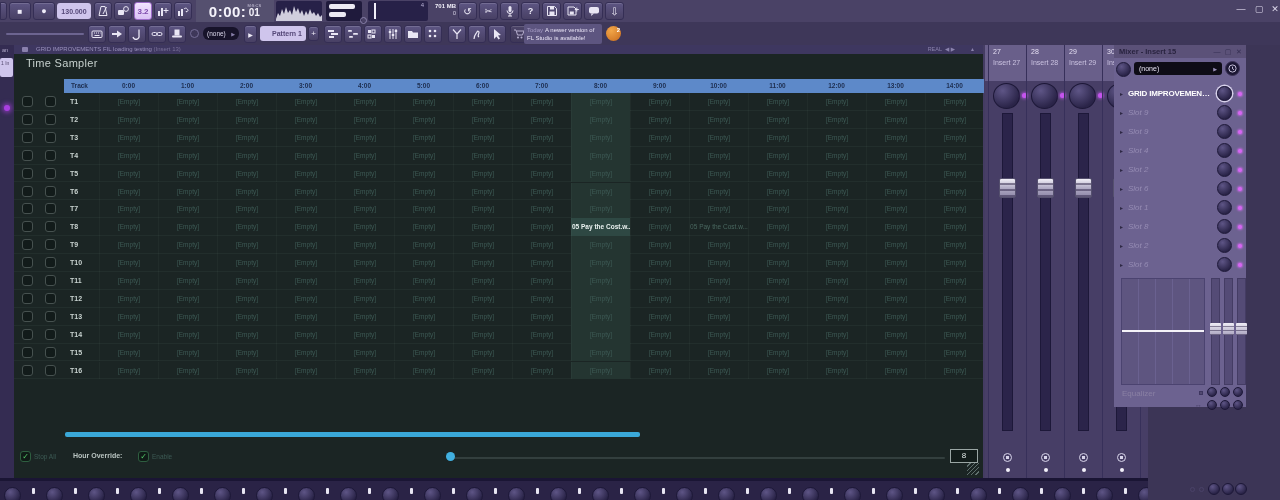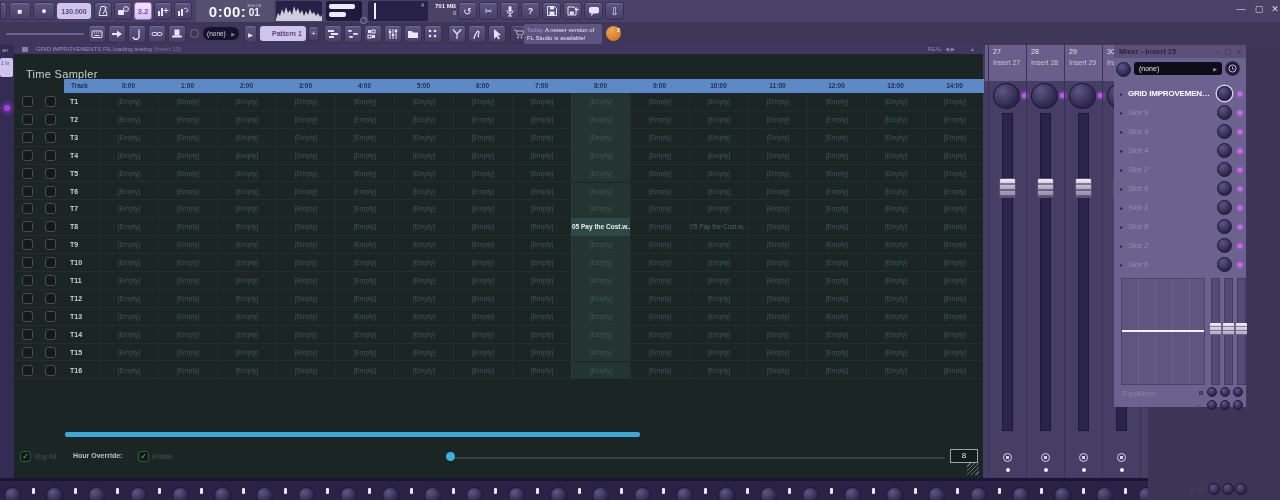--- a/index.html
+++ b/index.html
@@ -37,21 +37,21 @@
   .ls-box{position:absolute;left:0;top:13px;width:13px;height:19px;background:#cfc5ec;border-radius:2px;font-size:5px;color:#55496e;line-height:6px;padding:2px 1px;}
   .ls-dot{position:absolute;left:4px;top:60px;width:6px;height:6px;border-radius:50%;background:#a93fe0;box-shadow:0 0 4px 2px rgba(170,64,224,.6);}
 
   
   .tswin{position:absolute;left:14px;top:45px;width:971px;height:433px;background:#1b2524;border-right:2px solid #443c62;}
   .ts-titlebar{position:absolute;left:0;top:0;width:100%;height:9px;background:#3e3760;color:#9a91bc;font-size:6px;line-height:9px;overflow:hidden;white-space:nowrap;padding-left:22px;}
   .ts-titlebar .sfx{color:#7a7199;}
   .ts-ticon{position:absolute;left:8px;top:2px;width:6px;height:5px;background:#8a80ac;border-radius:1px;}
   .ts-presets{position:absolute;right:28px;top:1px;height:7px;color:#8a82ac;font-size:5.5px;line-height:7px;display:flex;gap:3px;align-items:center;}
   .ts-caret{position:absolute;right:8px;top:1px;color:#8a82ac;font-size:5px;line-height:7px;}
-  .ts-title{position:absolute;left:12px;top:12px;font-size:11px;color:#c6d0cd;letter-spacing:.3px;margin-top:11px;}
+  .ts-title{position:absolute;left:12px;top:12px;font-size:11px;color:#c6d0cd;letter-spacing:.3px;}
   .hcell{position:absolute;top:34px;height:14px;background:#5d89c9;color:#1d2d4e;font-size:6.5px;font-weight:bold;line-height:14px;text-align:center;}
   .hcell.track{text-align:left;padding-left:7px;}
   .gridrows{position:absolute;left:0;top:48px;width:100%;height:287px;}
   .grow{position:absolute;left:0;width:100%;height:17.9px;border-bottom:1px solid rgba(130,170,160,.07);}
   .gcb{position:absolute;top:3px;width:11px;height:11px;border:1px solid #46514f;border-radius:3px;background:#121b1a;}
   .tlabel{position:absolute;top:0;height:17.9px;line-height:17.9px;color:#c9d3d0;font-size:7px;font-weight:bold;padding-left:6px;}
   .gcell{position:absolute;top:0;height:17.9px;line-height:17.9px;text-align:center;font-size:6.5px;color:#3d5a55;border-left:1px solid rgba(130,170,160,.06);overflow:hidden;white-space:nowrap;}
   .gcell.hl{background:#243531;}
   .gcell.cell-active{background:#2e4843;color:#e9f1ef;font-weight:bold;}
   .gcell.cell-dim{color:#49675f;}

